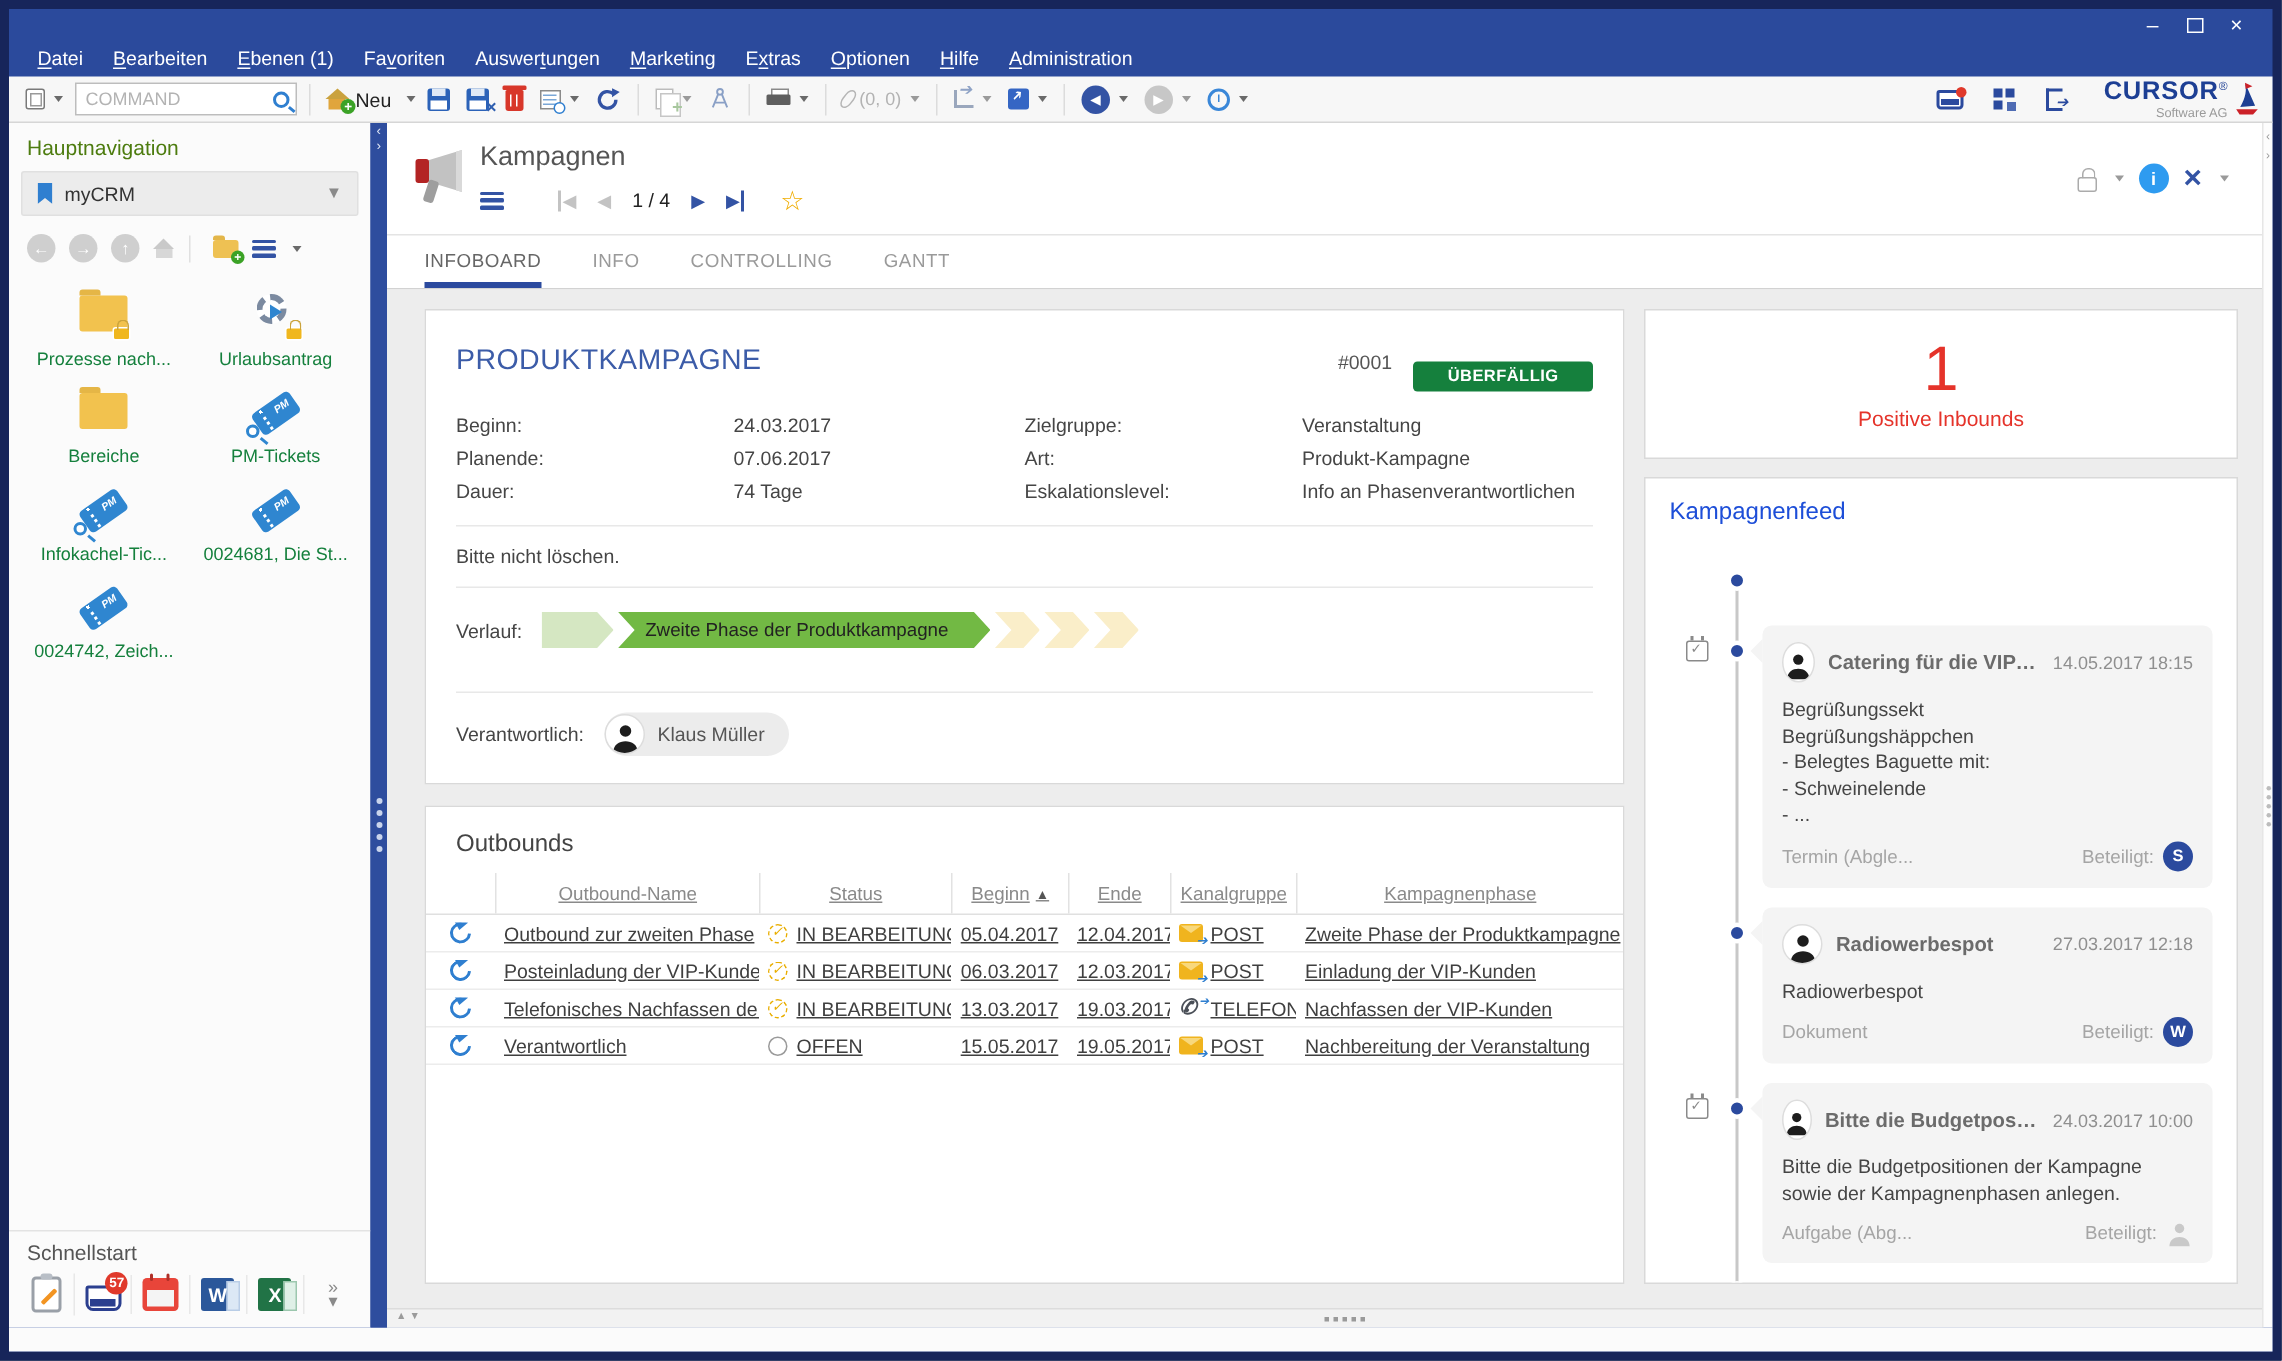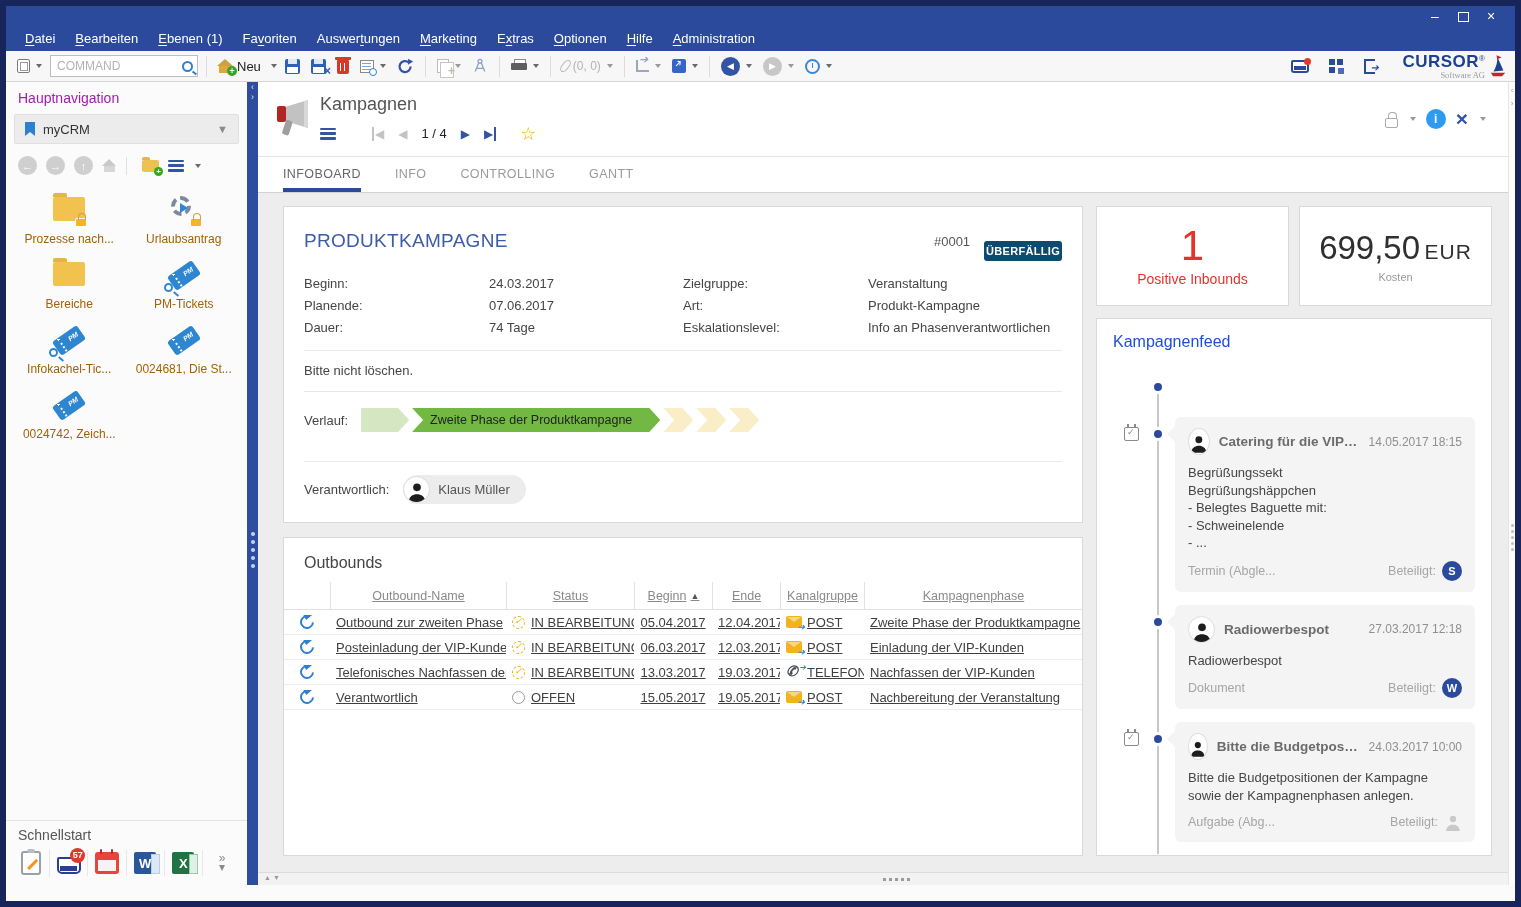--- a/index.html
+++ b/index.html
@@ -65,47 +65,47 @@
   .tray .dot-r { position:absolute; right:-4px; top:-4px; width:7px; height:7px; border-radius:50%; background:#e0392b; }
   .tiles { width:15px; height:15px; position:relative; }
   .tiles::before { content:""; position:absolute; left:0; top:0; width:6px; height:6px; background:#2b4a9e; box-shadow:8px 0 0 #2b4a9e, 0 8px 0 #2b4a9e; }
   .tiles::after { content:""; position:absolute; left:9px; top:9px; width:6px; height:6px; background:#4f6cb4; }
   .exit { width:11px; height:15px; border:2px solid #2b4a9e; border-right:none; position:relative; }
   .exit::after { content:"➔"; position:absolute; left:4px; top:1px; color:#2b4a9e; font-size:10px; }
   .logo { display:flex; align-items:center; gap:4px; margin-left:10px; }
   .logo-txt { text-align:right; line-height:1; }
   .logo-name { font-size:17px; font-weight:bold; color:#1d3f94; letter-spacing:0.5px; }
   .logo-reg { font-size:8px; color:#1d3f94; vertical-align:super; }
-  .logo-sub { font-size:8.5px; color:#9a9a9a; margin-top:1px;font-family:Liberation Serif, serif; }
+  .logo-sub { font-size:8.5px; color:#9a9a9a; margin-top:1px; }
 
   
   .app-body { flex:1; display:flex; min-height:0; }
 
   
   .sidebar { width:241px; background:#fbfbfb; display:flex; flex-direction:column; min-height:0; }
-  .side-title { font-size:14px; color:#a21caf; padding:8px 12px 6px; }
+  .side-title { font-size:14px; color:#4d7c0f; padding:8px 12px 6px; }
   .workspace { margin:2px 8px 6px; background:#ececec; border:1px solid #e0e0e0; border-radius:2px; height:30px; display:flex; align-items:center; padding:0 10px; gap:8px; }
   .bkmk { width:10px; height:14px; background:#2f7fd0; clip-path:polygon(0 0,100% 0,100% 100%,50% 72%,0 100%); }
   .ws-name { font-size:13px; color:#333; flex:1; }
   .ws-chev { color:#8a8a8a; font-size:11px; }
   .side-nav { display:flex; align-items:center; gap:9px; padding:6px 12px; }
   .nav-circ { width:19px; height:19px; border-radius:50%; background:#cfcfcf; color:#fff; font-size:11px; display:flex; align-items:center; justify-content:center; }
   .home-ic { width:15px; height:13px; position:relative; }
   .home-ic::before { content:""; position:absolute; left:2px; top:6px; width:11px; height:7px; background:#d7d7d7; }
   .home-ic::after { content:""; position:absolute; left:0; top:0; border-left:7.5px solid transparent; border-right:7.5px solid transparent; border-bottom:7px solid #c9c9c9; }
   .mini-folder { width:17px; height:12px; background:#eec153; border-radius:2px; position:relative; margin-left:6px; }
   .mini-folder::before { content:""; position:absolute; top:-3px; left:0; width:8px; height:3px; background:#e3b64a; border-radius:2px 2px 0 0; }
   .mini-folder::after { content:"+"; position:absolute; right:-4px; bottom:-4px; width:9px; height:9px; background:#3ba226; border-radius:50%; color:#fff; font-size:8px; line-height:9px; text-align:center; font-weight:bold; }
   .burger { width:16px; height:12px; display:flex; flex-direction:column; justify-content:space-between; }
   .burger i { height:2.6px; background:#3353a4; border-radius:1px; }
   .side-sep-v { width:1px; height:18px; background:#e0e0e0; }
 
   .side-items { display:grid; grid-template-columns:1fr 1fr; row-gap:4px; padding:8px 6px; }
   .nav-item { display:flex; flex-direction:column; align-items:center; gap:5px; padding:4px 2px; }
-  .nav-item .lbl { font-size:12px; color:#a16207; max-width:108px; white-space:nowrap; overflow:hidden; text-overflow:ellipsis; }
+  .nav-item .lbl { font-size:12px; color:#15803d; max-width:108px; white-space:nowrap; overflow:hidden; text-overflow:ellipsis; }
   .si { width:40px; height:34px; position:relative; }
   .si .fd { position:absolute; left:4px; top:4px; width:32px; height:24px; background:#f2c24e; border-radius:2px; }
   .si .fd::before { content:""; position:absolute; top:-4px; left:0; width:14px; height:4px; background:#e5b646; border-radius:2px 2px 0 0; }
   .si .lk { display:none; position:absolute; right:2px; bottom:0; width:12px; height:9px; background:#f0b71e; border:1px solid #fff; border-radius:2px; }
   .si .lk::before { content:""; position:absolute; left:2px; top:-6px; width:6px; height:6px; border:1.6px solid #caa33c; border-bottom:none; border-radius:4px 4px 0 0; }
   .si.folder-lock .lk, .si.process-lock .lk { display:block; }
   .si .gear { display:none; position:absolute; left:7px; top:3px; width:20px; height:20px; border:4.5px dashed #7b8aa0; border-radius:50%; background:#fff; }
   .si .gear::after { content:""; position:absolute; left:5px; top:3px; border-left:8px solid #2f86d0; border-top:5px solid transparent; border-bottom:5px solid transparent; }
   .si.process-lock .gear { display:block; }
   .si .tk { display:none; position:absolute; left:5px; top:9px; width:30px; height:17px; background:#2f86d0; border-radius:3px; transform:rotate(-35deg); }
@@ -172,21 +172,21 @@
   .content { flex:1; min-height:0; background:#ededed; display:flex; gap:13px; padding:13px 16px 16px 25px; }
   .card { background:#fff; border:1px solid #d9d9d9; }
   .left-col { width:800px; flex:none; display:flex; flex-direction:column; gap:14px; min-height:0;justify-content:flex-end; }
   .right-col { flex:1; min-width:0; display:flex; flex-direction:column; gap:12px; min-height:0; }
 
   
   .camp { padding:14px 20px 12px; }
   .camp-top { display:flex; align-items:center; }
   .camp-title { color:#3c5ca8; font-size:19px; letter-spacing:0.3px; }
   .camp-num { margin-left:auto; font-size:13px; color:#555; }
-  .badge-red { margin-left:14px; background:#0c4a6e; color:#fff; font-size:11px; font-weight:bold; padding:4px 2px; border-radius:3px; letter-spacing:0.3px;margin-top:20px; }
+  .badge-red { margin-left:14px; background:#15803d; color:#fff; font-size:11px; font-weight:bold; padding:4px 23px; border-radius:3px; letter-spacing:0.3px;margin-top:20px; }
   .camp-fields { display:flex; margin-top:14px; }
   .fgroup { width:50%; display:flex; flex-direction:column; gap:4px; }
   .frow { display:flex; font-size:13px; color:#454545; line-height:18px; }
   .fgroup .flabel { width:185px; flex:none; }
   .camp-sec { border-top:1px solid #e8e8e8; margin-top:13px; padding-top:12px; font-size:13px; color:#454545; }
   .verlauf { display:flex; align-items:center; gap:13px; padding:16px 0; }
   .phases { display:flex; gap:3px; }
   .phase { height:24px; line-height:24px; clip-path:polygon(0 0, calc(100% - 11px) 0, 100% 50%, calc(100% - 11px) 100%, 0 100%, 11px 50%); font-size:12.5px; color:#222; }
   .phase.first { clip-path:polygon(0 0, calc(100% - 11px) 0, 100% 50%, calc(100% - 11px) 100%, 0 100%); }
   .phase.done { width:48px; background:#d5e7c2; }
@@ -747,24 +747,20 @@
             </div>
           </div>
         </div>
 
         <div class="right-col">
           <div class="stats-row">
             <div class="card stat-card">
               <span class="stat-val-red">1</span>
               <span class="stat-lbl-red">Positive Inbounds</span>
             </div>
-            <div class="card stat-card">
-              <span class="cost-line"><span class="cost-val">699,50</span> <span class="cost-cur">EUR</span></span>
-              <span class="stat-lbl-gray">Kosten</span>
-            </div>
           </div>
 
           <div class="card feed">
             <div class="feed-title">Kampagnenfeed</div>
             <div class="timeline">
               <div class="tl-dot start"></div>
               <div>
   <div class="feed-entry">
     <span class="cal-ic"></span>
     <span class="tl-dot entry-dot"></span>

